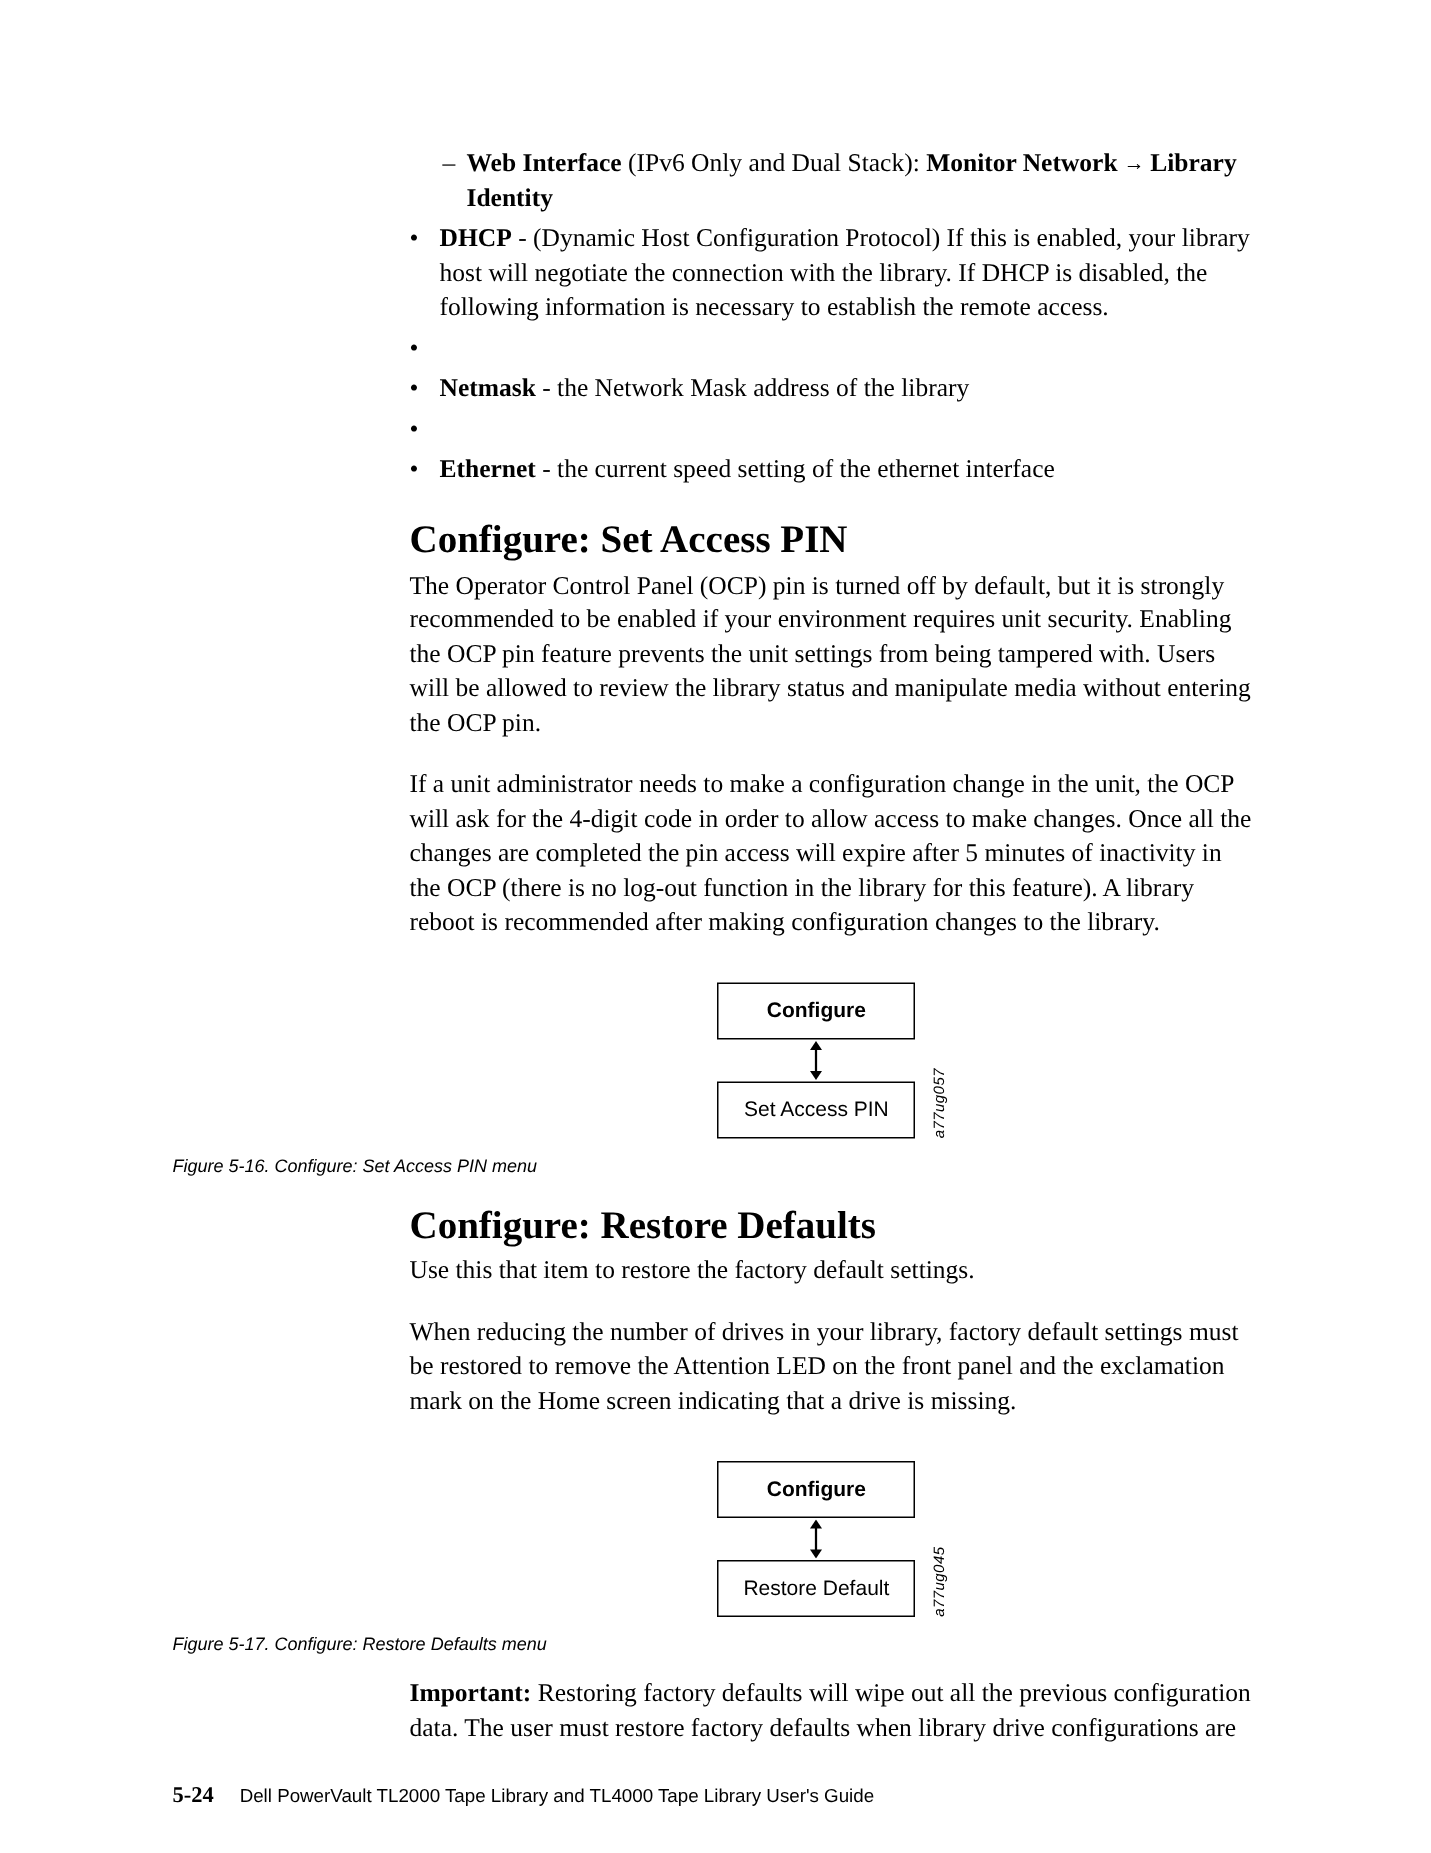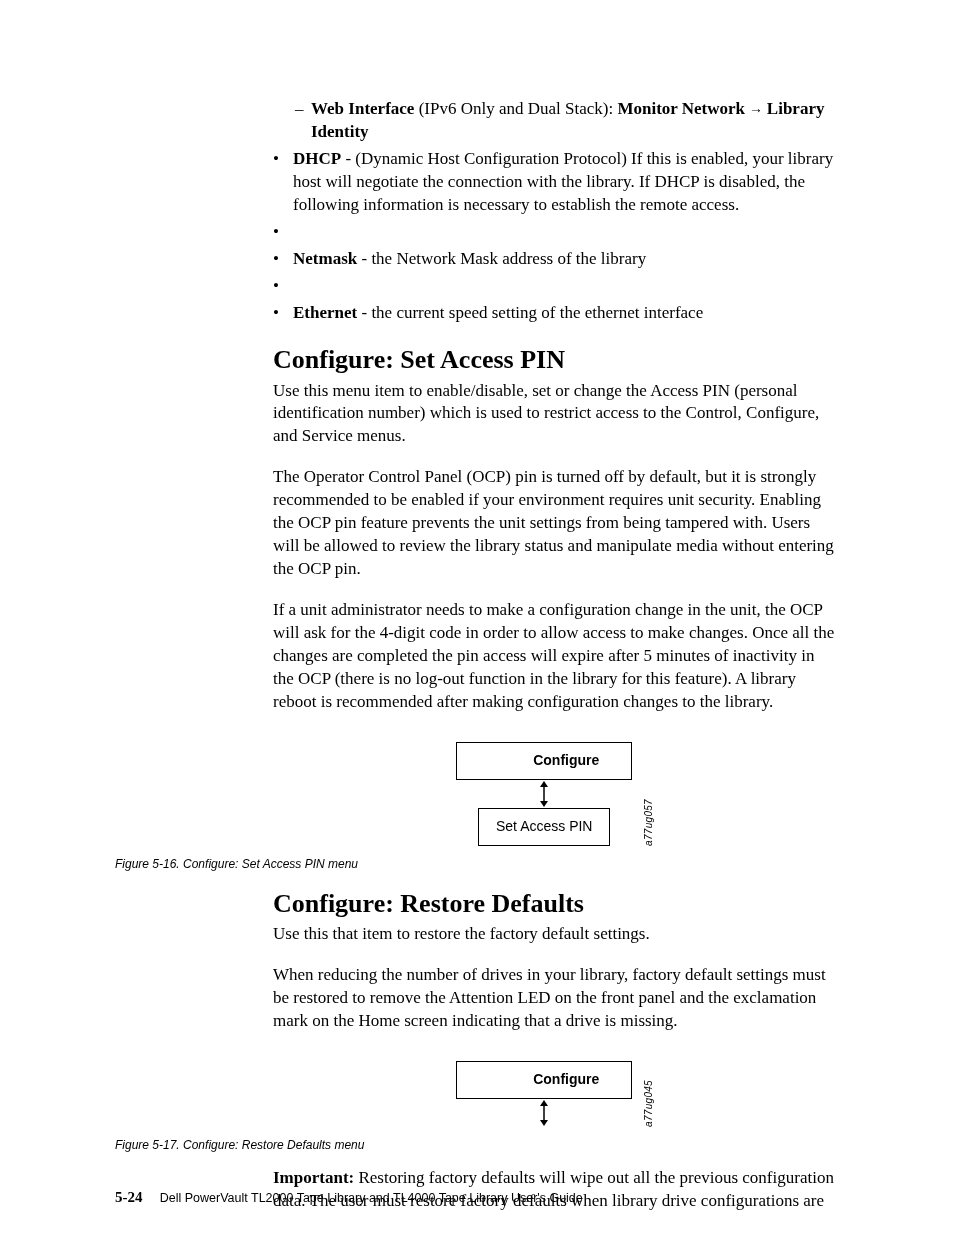--- a/index.html
+++ b/index.html
@@ -70,21 +70,21 @@
   .box {
     border: 1.5px solid #000;
     width: 130px;
     height: 36px;
     display: flex;
     align-items: center;
     justify-content: center;
     font-family: Arial, Helvetica, sans-serif;
     font-size: 14px;
   }
-  .box.bold { font-weight: bold; padding-left: 44px; }
+  .box.bold { font-weight: bold; }
   .dbl-arrow {
     height: 28px;
     display: flex;
     align-items: center;
     justify-content: center;
   }
   .vlabel {
     writing-mode: vertical-rl;
     transform: rotate(180deg);
     font-family: Arial, Helvetica, sans-serif;
@@ -147,21 +147,20 @@
     <div class="bullet-row">
       <div class="bullet">•</div>
     </div>
 
     <div class="bullet-row">
       <div class="bullet">•</div>
       <div><b>Ethernet</b><span> - the current speed setting of the ethernet interface</span></div>
     </div>
 
     <h2>Configure: Set Access PIN</h2>
-    <p>Use this menu item to enable/disable, set or change the Access PIN (personal identification number) which is used to restrict access to the Control, Configure, and Service menus.</p>
     <p>The Operator Control Panel (OCP) pin is turned off by default, but it is strongly recommended to be enabled if your environment requires unit security. Enabling the OCP pin feature prevents the unit settings from being tampered with. Users will be allowed to review the library status and manipulate media without entering the OCP pin.</p>
     <p>If a unit administrator needs to make a configuration change in the unit, the OCP will ask for the 4-digit code in order to allow access to make changes. Once all the changes are completed the pin access will expire after 5 minutes of inactivity in the OCP (there is no log-out function in the library for this feature). A library reboot is recommended after making configuration changes to the library.</p>
 
     <div class="fig-wrap">
       <div class="fig-inner">
         <div class="boxcol">
           <div class="box bold">Configure</div>
           <div class="dbl-arrow">
             <svg width="12" height="26" viewBox="0 0 12 26">
               <line x1="6" y1="4" x2="6" y2="22" stroke="#000" stroke-width="1.5"></line>
@@ -187,20 +186,21 @@
       <div class="fig-inner">
         <div class="boxcol">
           <div class="box bold">Configure</div>
           <div class="dbl-arrow">
             <svg width="12" height="26" viewBox="0 0 12 26">
               <line x1="6" y1="4" x2="6" y2="22" stroke="#000" stroke-width="1.5"></line>
               <polygon points="6,0 2,6 10,6" fill="#000"></polygon>
               <polygon points="6,26 2,20 10,20" fill="#000"></polygon>
             </svg>
           </div>
+          <div class="box">Restore Default</div>
         </div>
         <div class="vlabel">a77ug045</div>
       </div>
     </div>
   </div>
 
   <div class="fig-caption">Figure 5-17. Configure: Restore Defaults menu</div>
 
   <div class="content-col">
     <p style="margin-bottom:0;">

